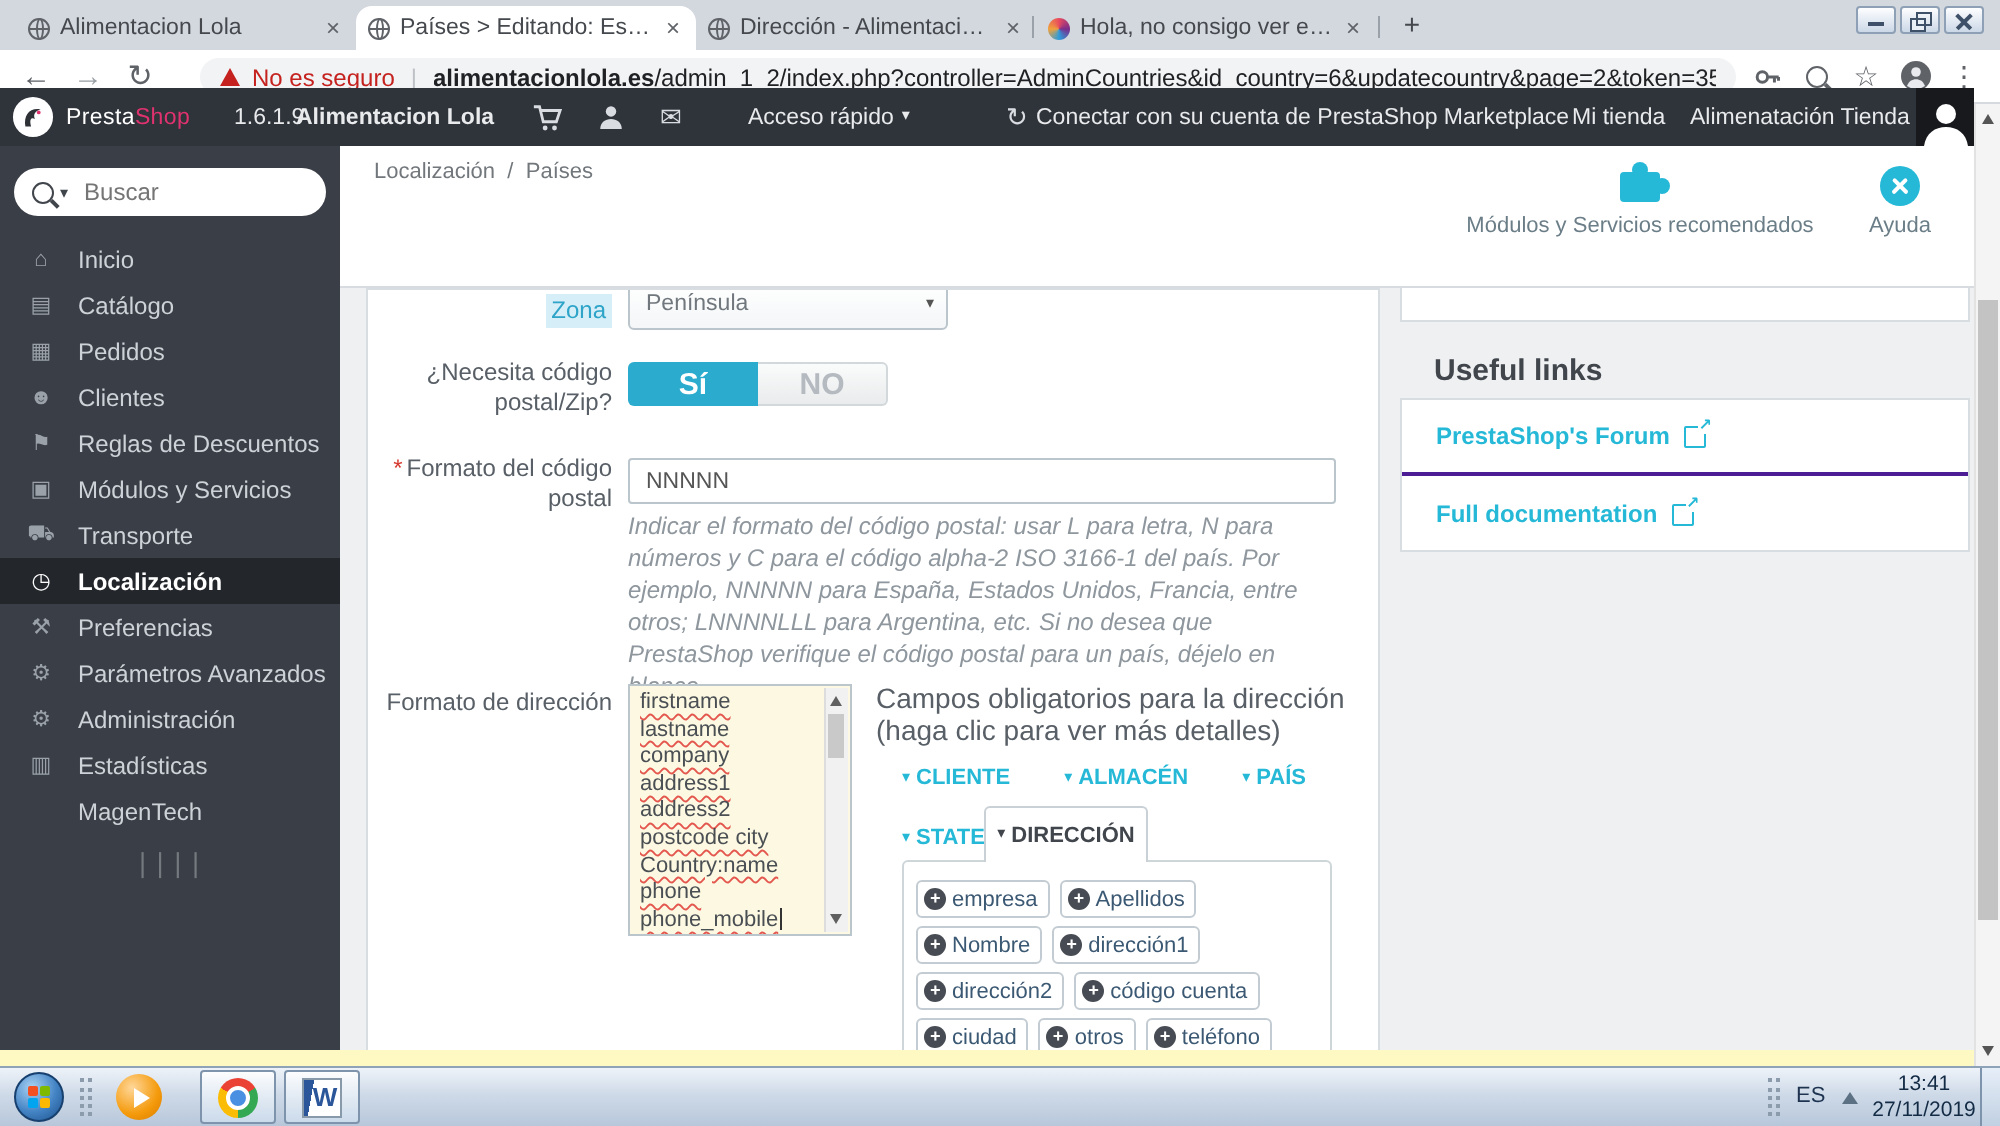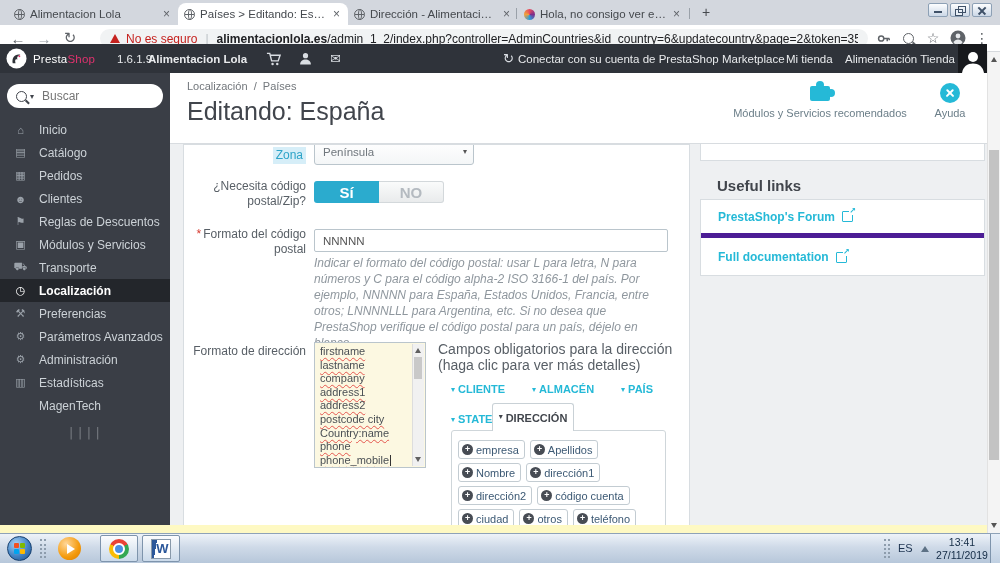--- a/index.html
+++ b/index.html
@@ -142,21 +142,21 @@
   .tag .plus:before{content:"+"}
 
   
   #panelcut{position:absolute;left:530px;top:71px;width:285px;height:17px;background:#fff;
        border:1px solid #d8dde1;border-top:none;box-sizing:border-box}
   #ulinksh{position:absolute;left:547px;top:104px;font-size:15px;font-weight:bold;color:#41454c}
   #ulinks{position:absolute;left:530px;top:126px;width:285px;height:77px;background:#fff;
        border:1px solid #d8dde1;box-sizing:border-box}
   .ulink{height:38px;display:flex;align-items:center;padding-left:17px;font-size:12px;
        font-weight:bold;color:#25b9d7;box-sizing:border-box}
-  .ulink.first{border-bottom:5px solid #4c1d95}
+  .ulink.first{border-bottom:2px solid #4c1d95}
   .ext{width:9px;height:9px;border:1.3px solid #25b9d7;border-radius:1px;margin-left:7px;position:relative;flex:none}
   .ext:after{content:"\2197";position:absolute;top:-5px;right:-4px;font-size:8px;color:#25b9d7;background:#fff;line-height:1}
 
   
   #pgsb{position:absolute;left:987px;top:52px;width:13px;height:481px;background:#f4f4f4;
        border-left:1px solid #e2e2e2;box-sizing:border-box}
   .sbarr{position:absolute;left:3px;width:0;height:0;border-left:3.5px solid transparent;border-right:3.5px solid transparent}
   .sbarr.up{top:5px;border-bottom:5px solid #555}
   .sbarr.dn{bottom:5px;border-top:5px solid #555}
   #sbthumb{position:absolute;left:1px;top:98px;width:10px;height:310px;background:#c3c3c3}
@@ -280,20 +280,21 @@
           <circle cx="12" cy="12.3" r="1.3" fill="#d9dde2"></circle>
         </svg>
     </span>
     <span class="it" style="left:299px">
       <svg width="13" height="13" viewBox="0 0 14 14">
           <circle cx="7" cy="4" r="2.8" fill="#d9dde2"></circle>
           <path d="M1.2 13.5c0-3.6 2.7-5.4 5.8-5.4s5.8 1.8 5.8 5.4z" fill="#d9dde2"></path>
         </svg>
     </span>
     <span class="it" style="left:330px;color:#d9dde2;font-size:13px">✉</span>
+    <span class="it caret" style="left:374px">Acceso rápido</span>
     <span class="it" style="left:503px;font-size:13px;color:#d9dde2">↻</span>
     <span class="it" style="left:518px">Conectar con su cuenta de PrestaShop Marketplace</span>
     <span class="it" style="left:786px">Mi tienda</span>
     <span class="it caret" style="left:845px">Alimenatación Tienda</span>
     <span id="psavatar">
       <svg width="22" height="24" viewBox="0 0 22 24">
           <circle cx="11" cy="8" r="5" fill="#fff"></circle>
           <path d="M0 24c1-6.5 5.5-9.5 11-9.5S21 17.5 22 24z" fill="#fff"></path>
         </svg>
     </span>
@@ -362,21 +363,20 @@
     <div id="sbhandle">||||</div>
   </div>
 
   <div id="main">
     <div id="pagehead">
       <div id="crumb">
         <span>Localización</span>
         &nbsp;<span>/</span>&nbsp;
         <span>Países</span>
       </div>
-      <div id="ptitle">Editando: España</div>
       <div class="hact" style="left:562px;width:176px">
         <div class="puz"></div>
         <span>Módulos y Servicios recomendados</span>
       </div>
       <div class="hact" style="left:758px;width:44px">
         <div class="helpico"></div>
         <span>Ayuda</span>
       </div>
     </div>
 

